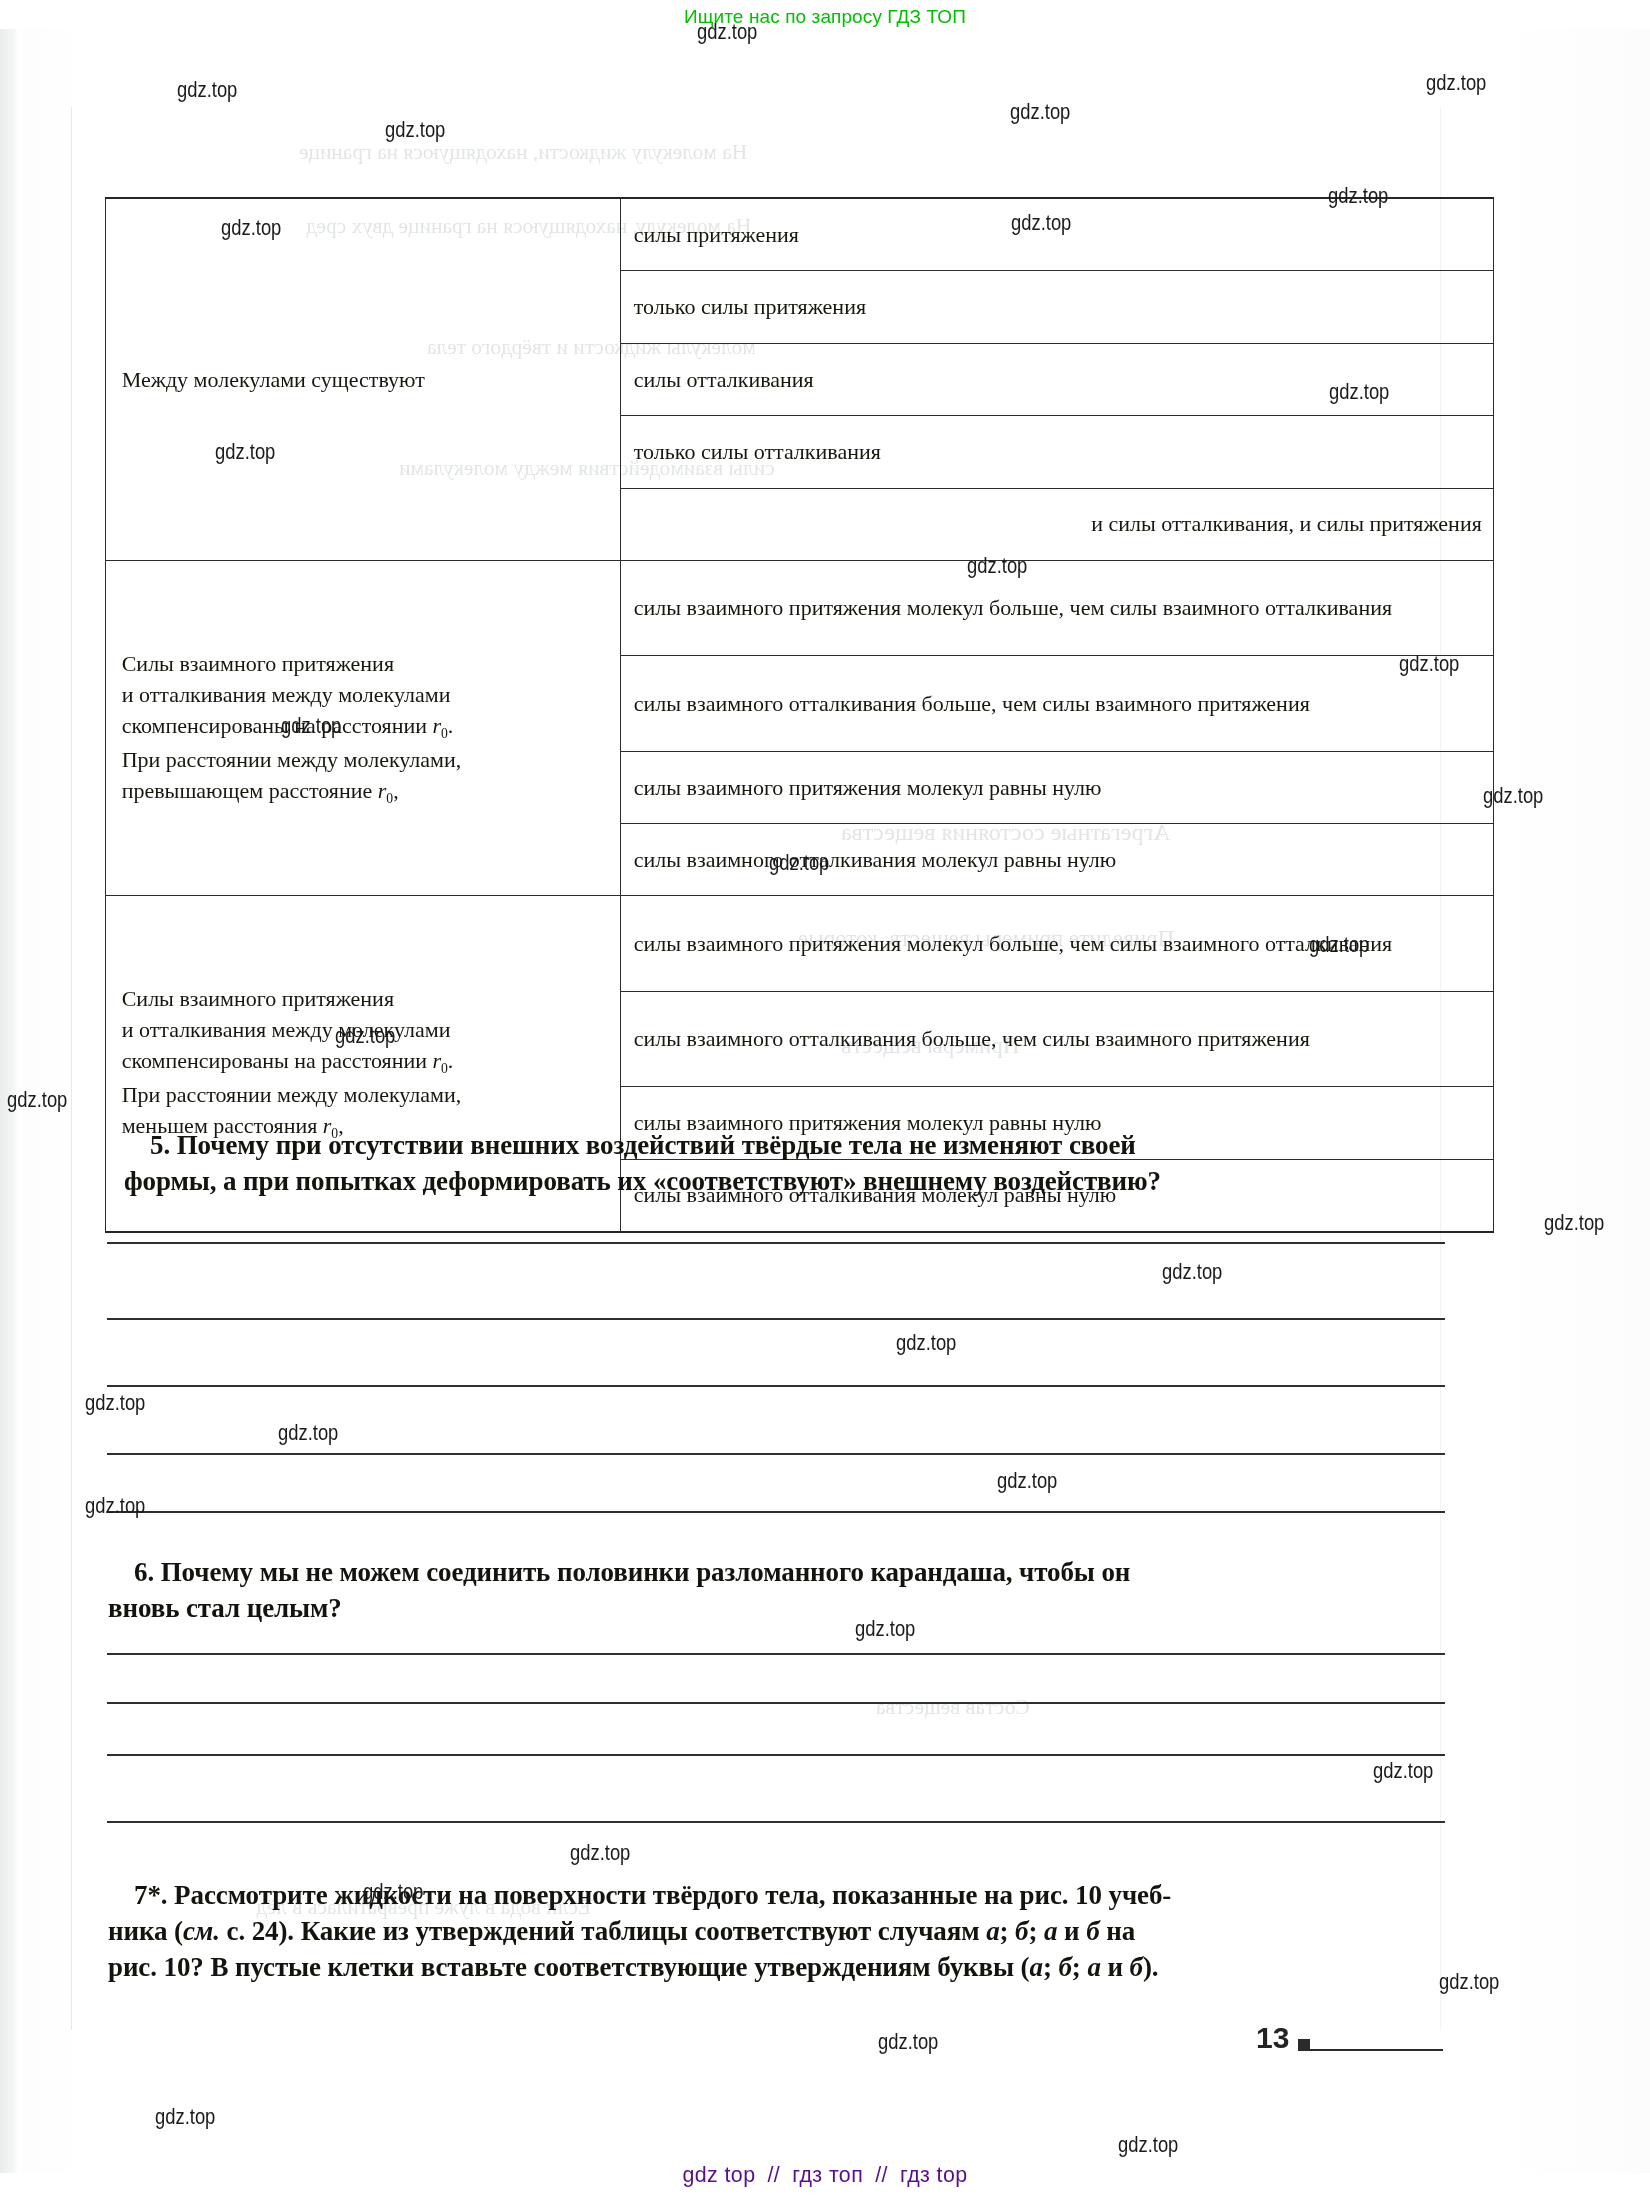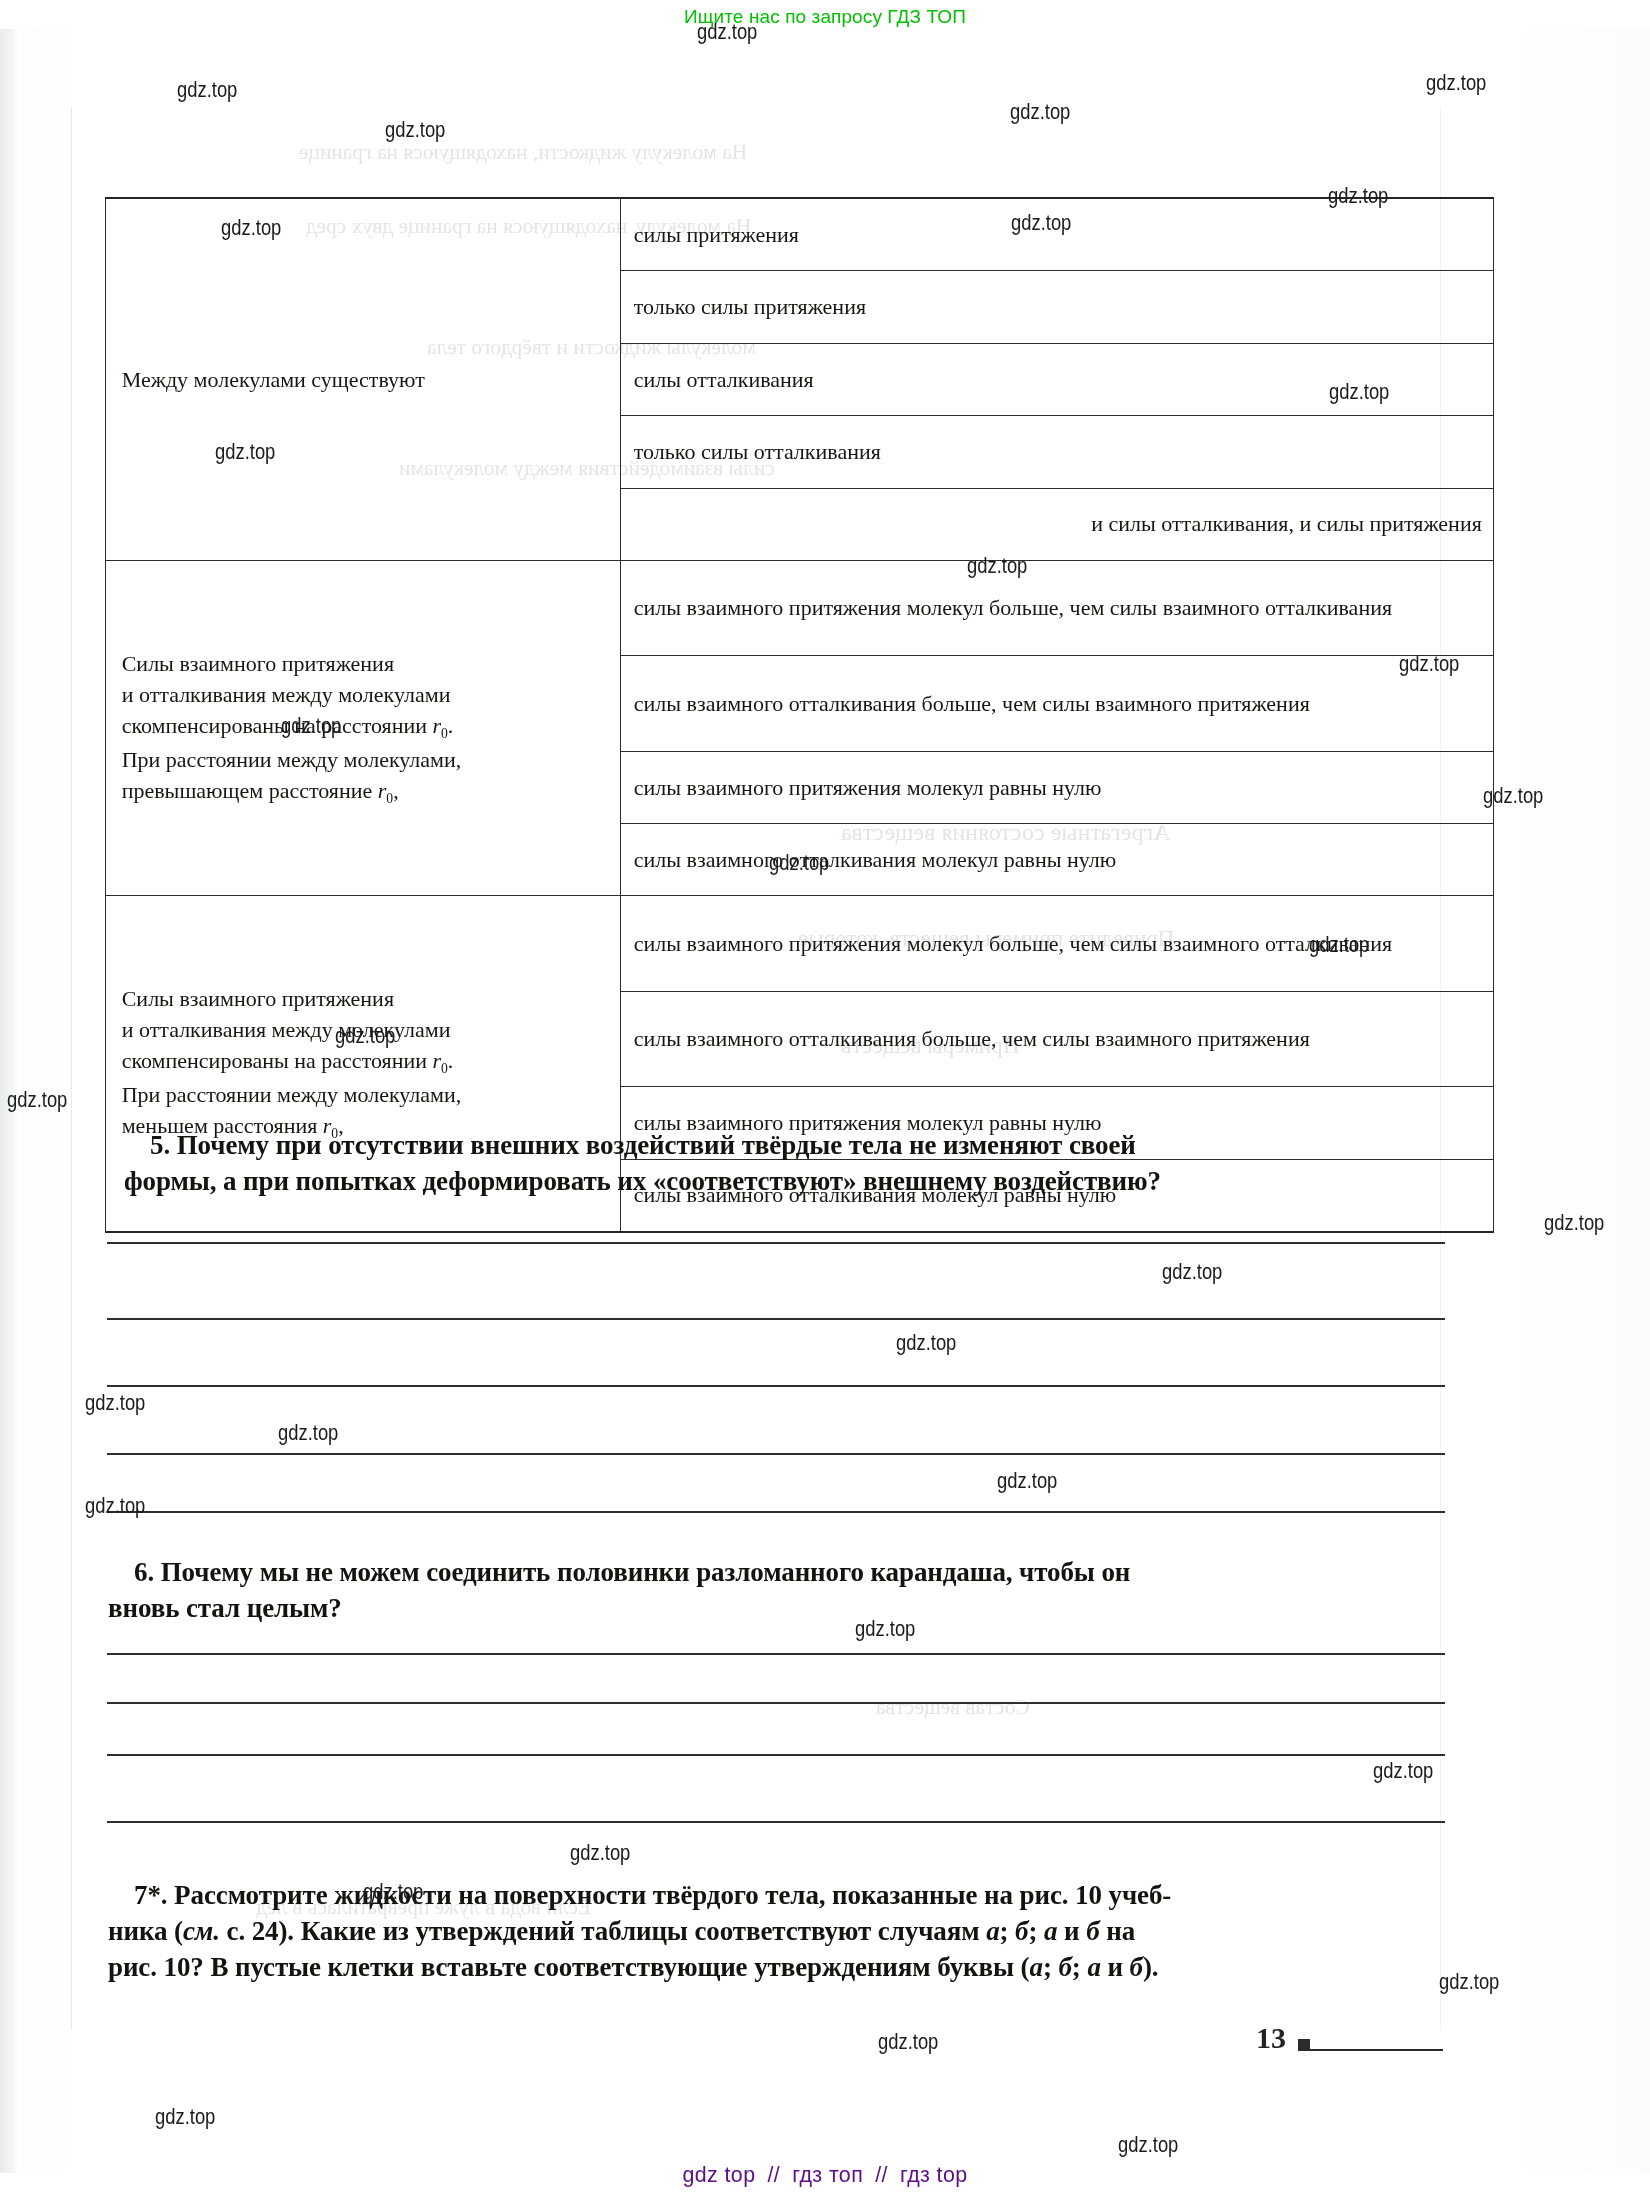--- a/index.html
+++ b/index.html
@@ -130,21 +130,21 @@
   
   .rule {
     position: absolute;
     height: 0;
     border-top: 2.8px solid #2c2f2d;
   }
 
   
   .pagenum {
     position: absolute;
-    font-family: Liberation Serif, serif;
+    font-family: Liberation Sans, sans-serif;
     font-weight: bold;
     font-size: 30px;
     color: #242424;
   }
   .pn-square {
     position: absolute;
     width: 12px; height: 12px;
     background: #2b2b2b;
   }
   .pn-line {

